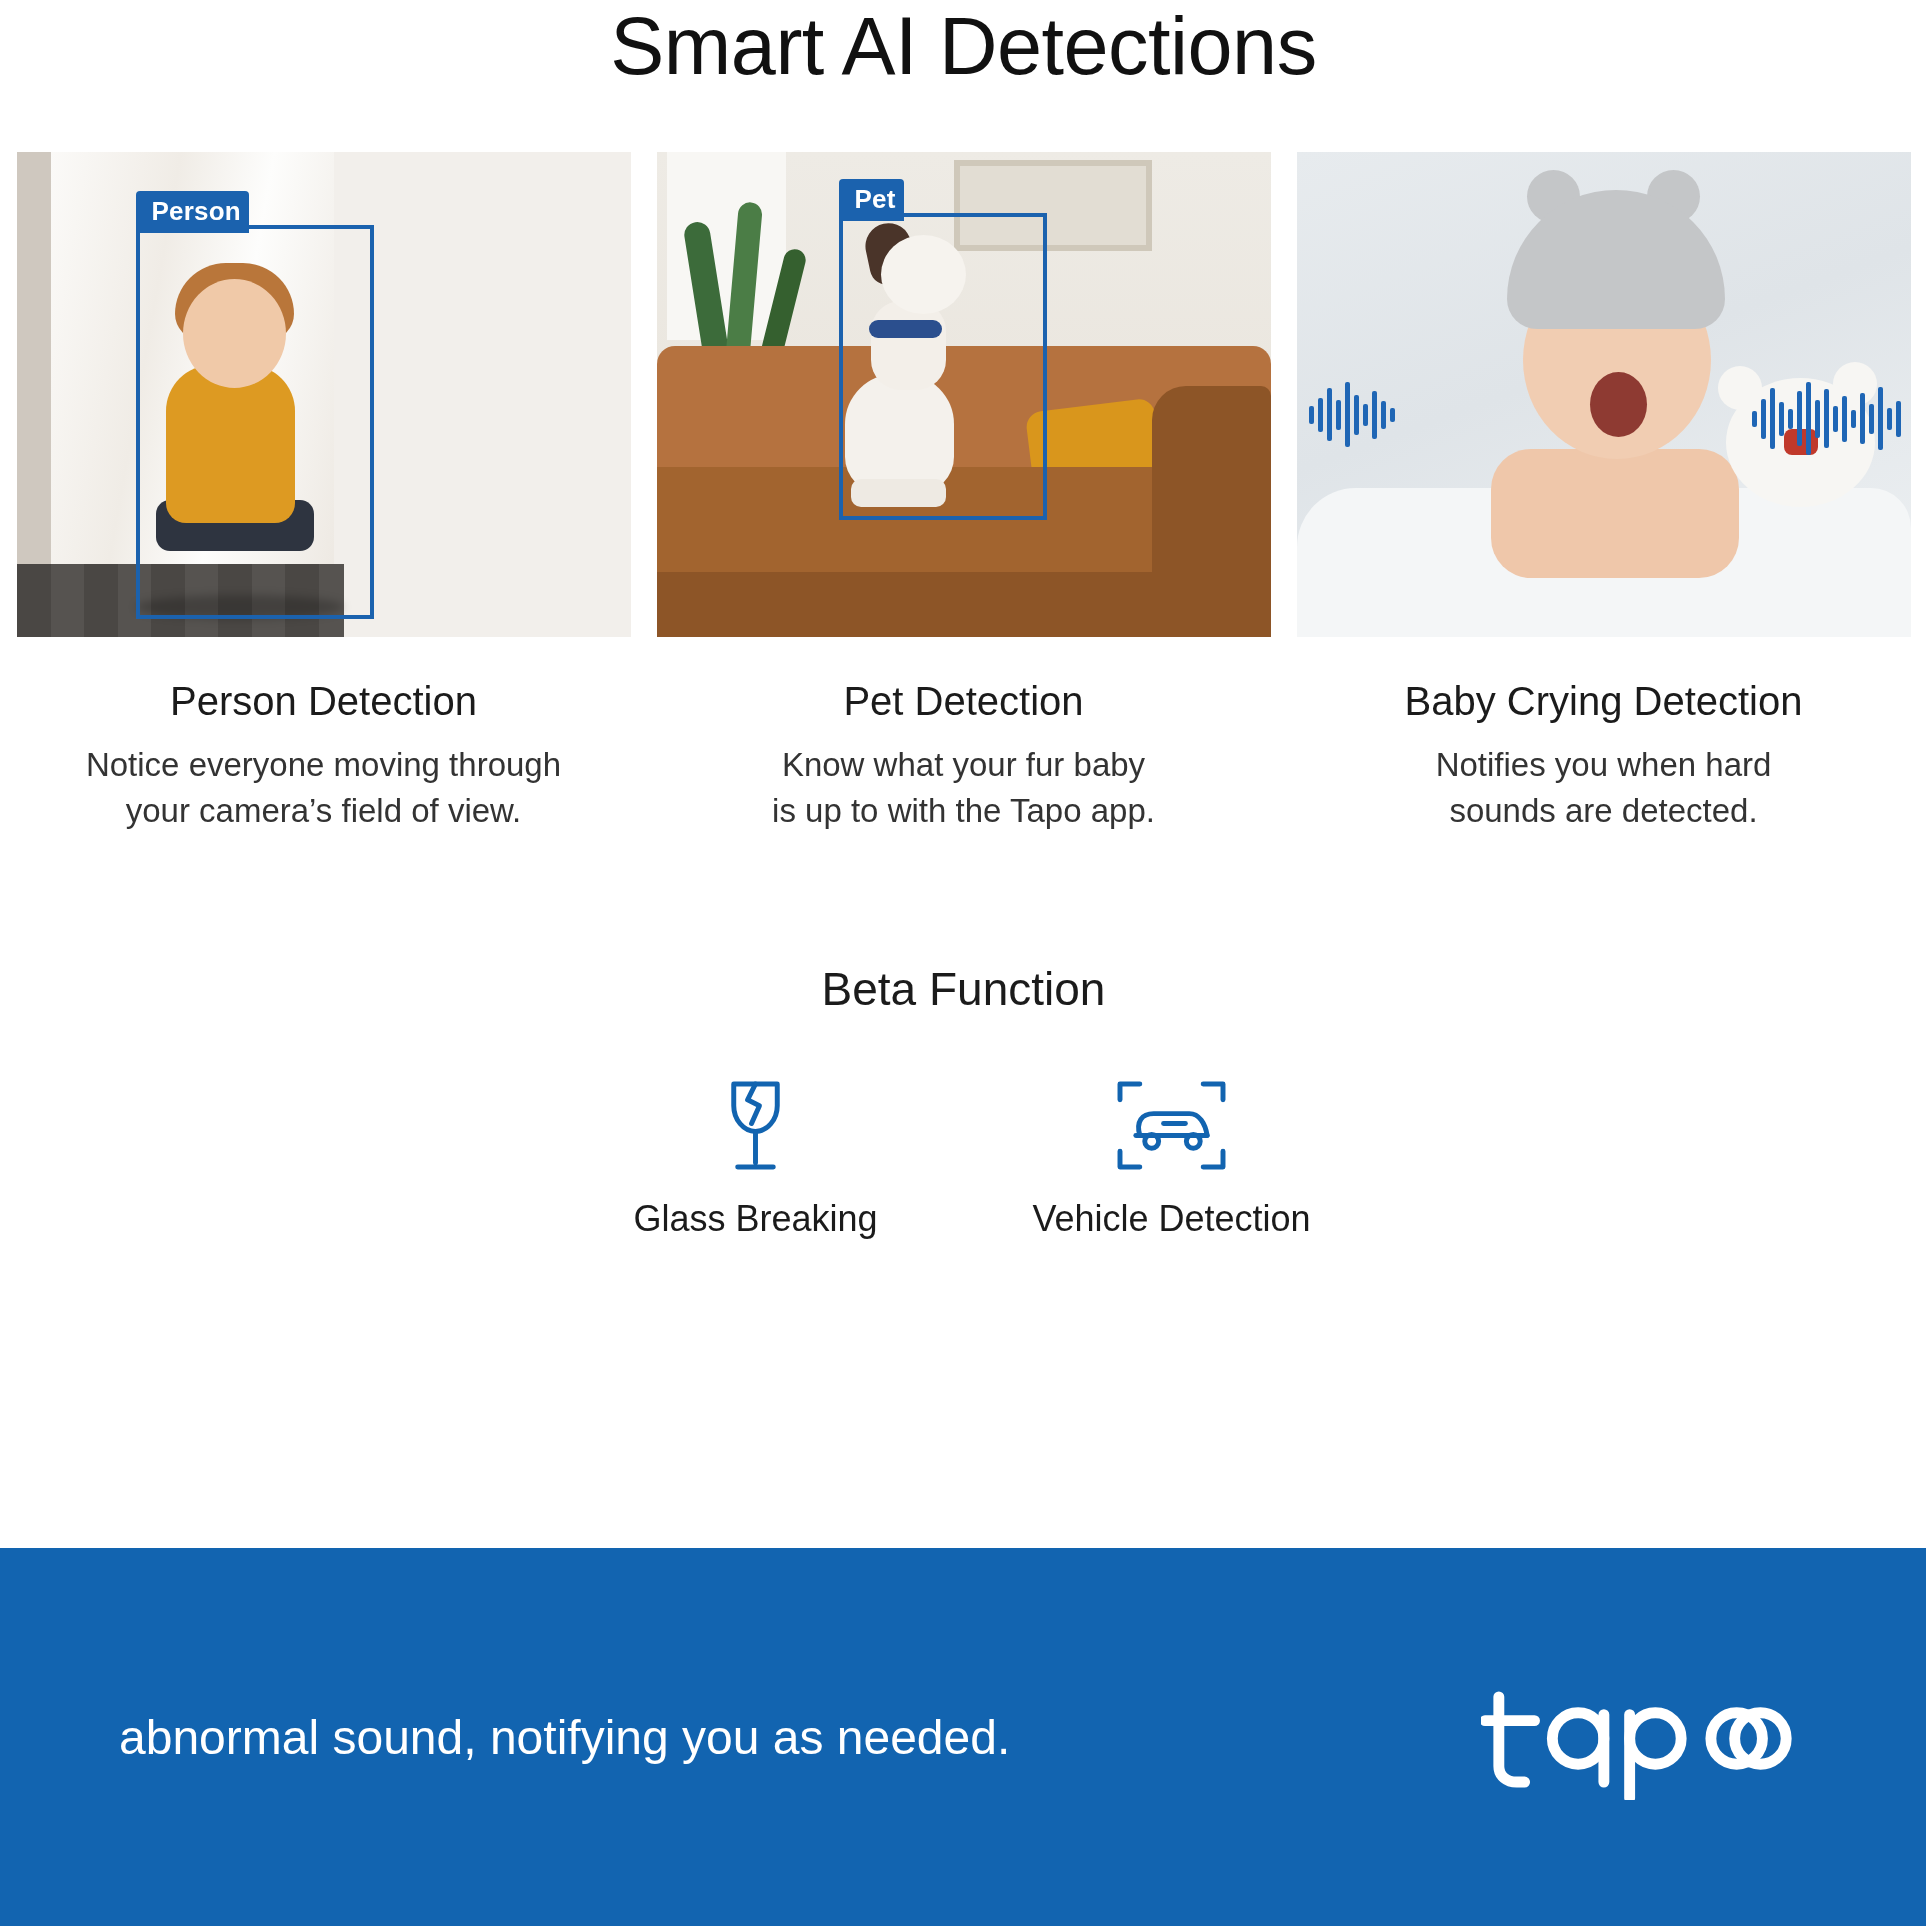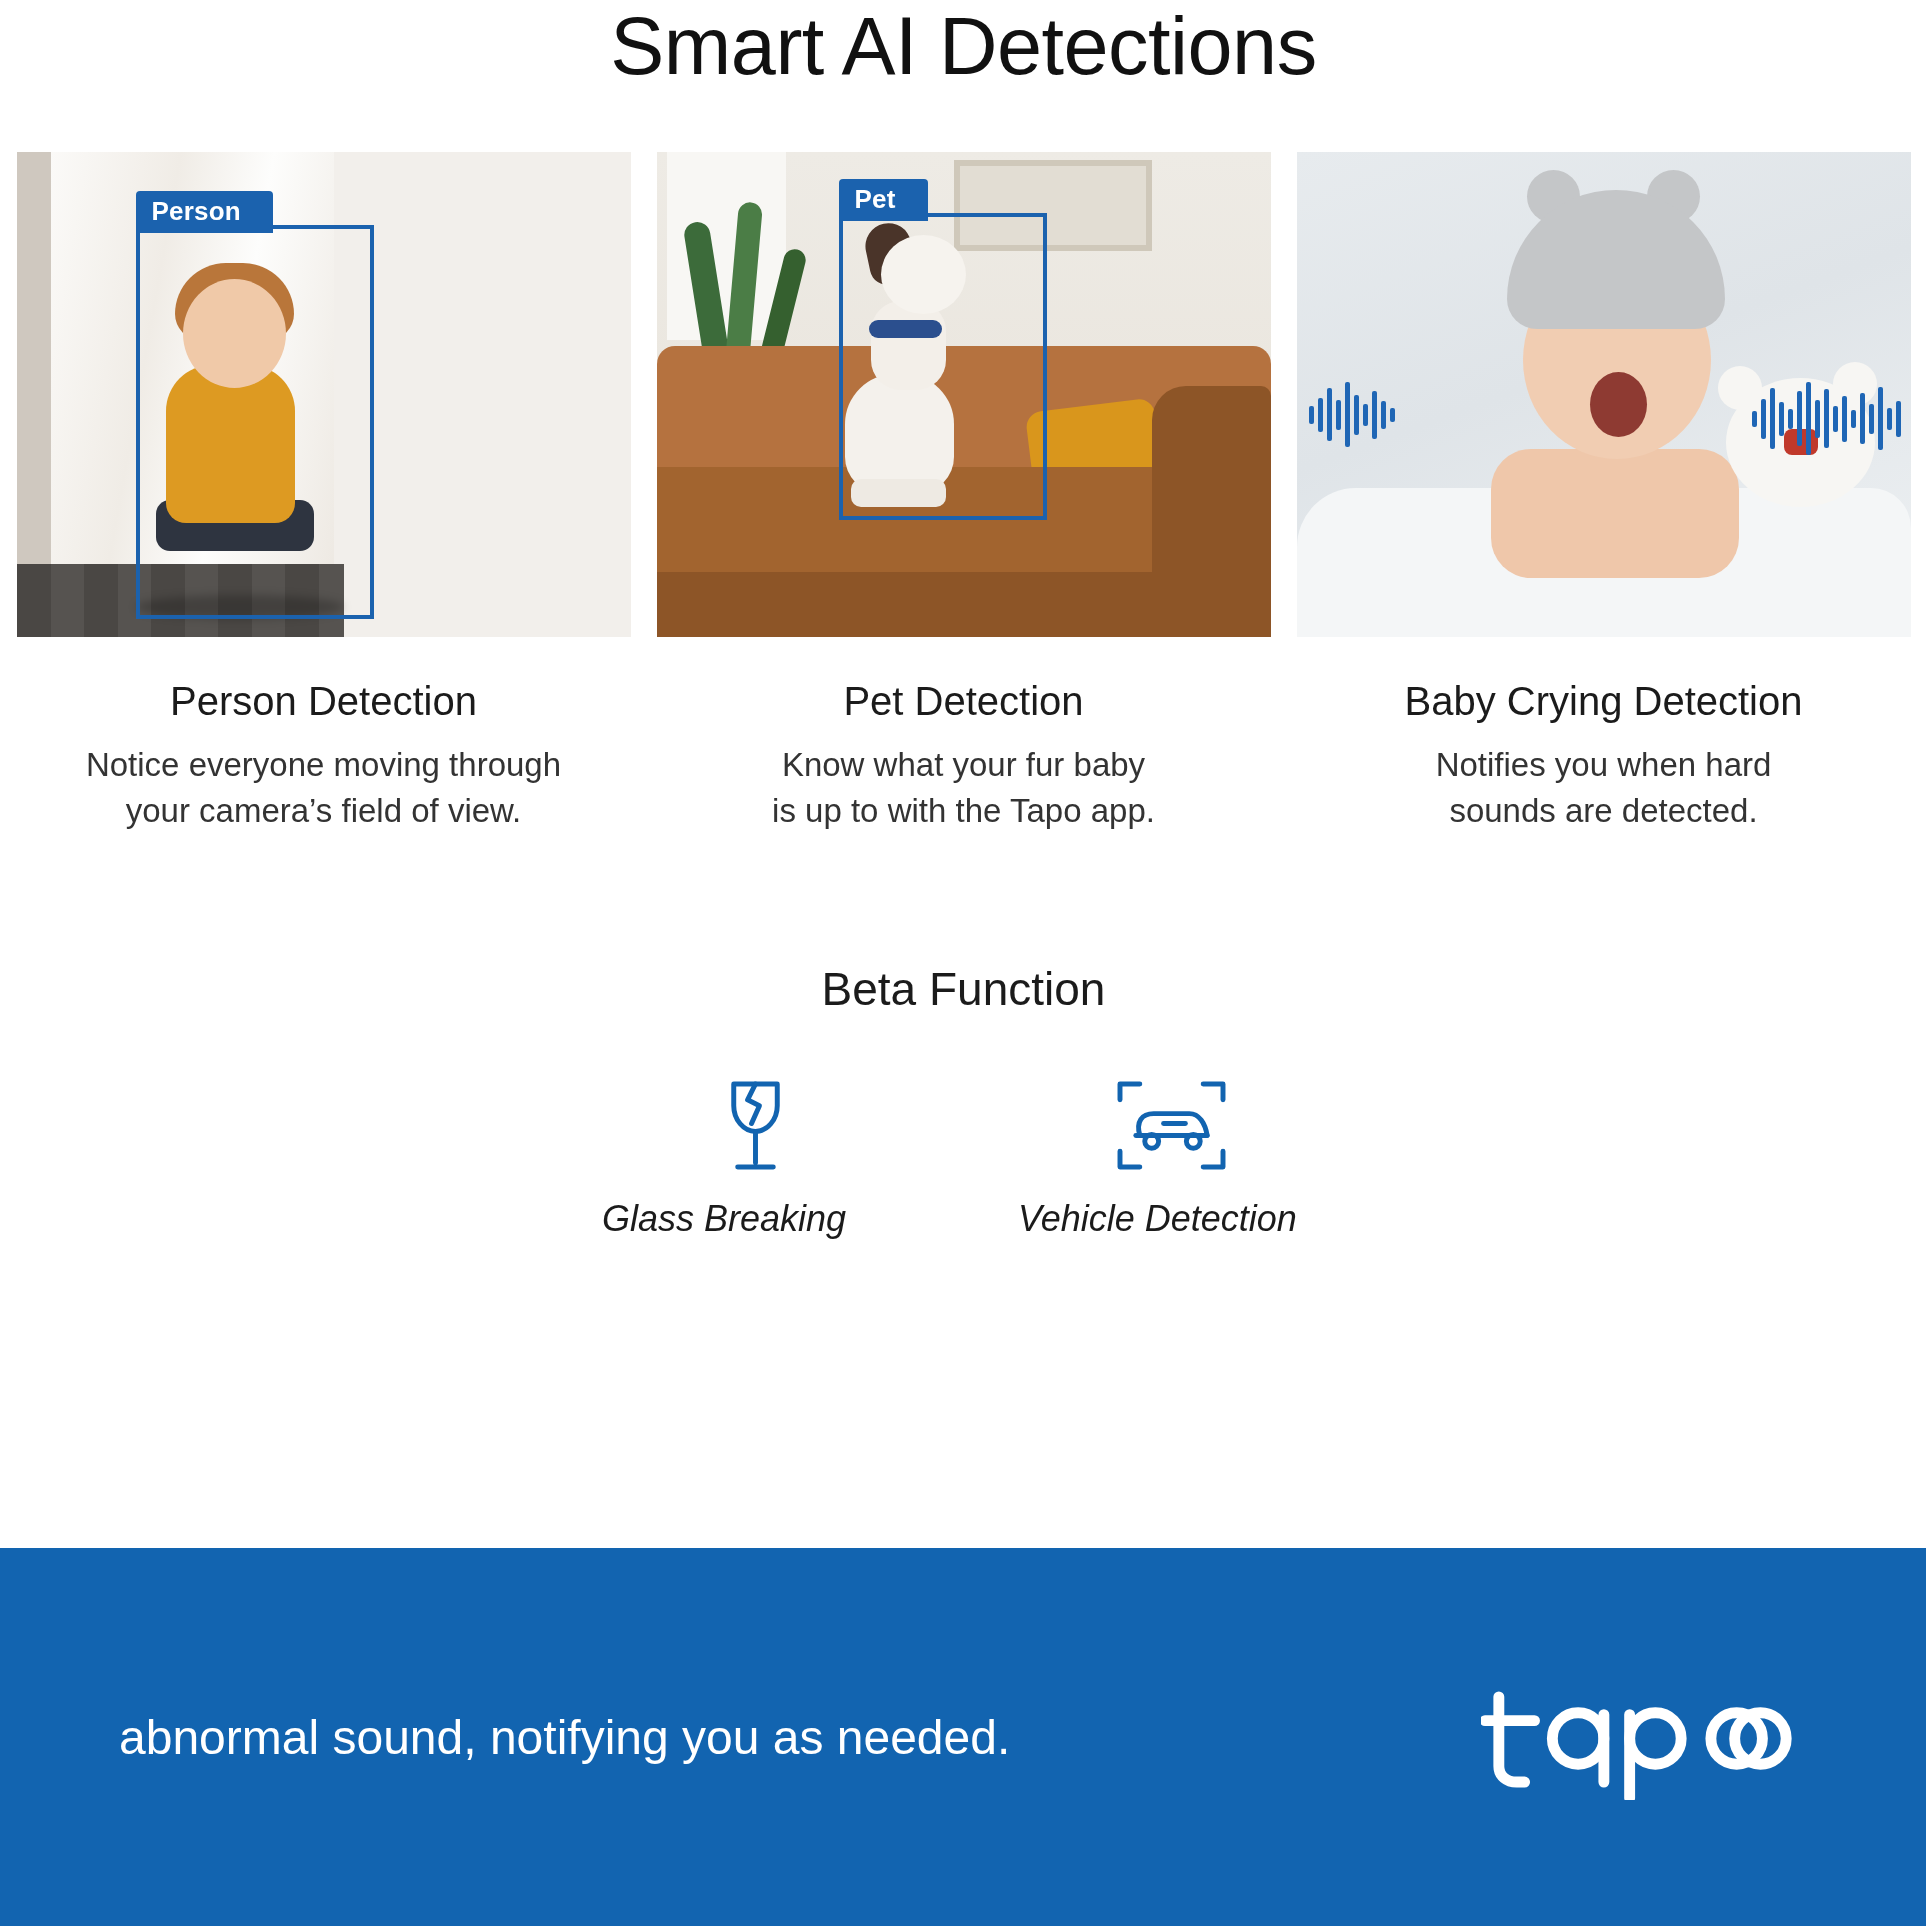--- a/index.html
+++ b/index.html
@@ -94,21 +94,21 @@
   .wave span { display:block; width:5px; background:#1f66b5; border-radius:2px; }
   .wave.left { left:12px; }
   .wave.right { right:10px; }
 
   
   .detbox { position:absolute; border:4px solid #1b62ae; }
   .detlabel {
     position:absolute; top:-38px; left:-4px;
     background:#1b62ae; color:#fff;
     font-size:26px; font-weight:700;
-    padding:5px 32px 6px 16px;
+    padding:5px 8px 6px 16px;
     border-radius:4px 4px 0 0;
     letter-spacing:0.2px;
   }
   .box-person { left:119px; top:73px; width:238px; height:394px; }
   .box-pet { left:182px; top:61px; width:208px; height:307px; }
 
   .card-title {
     text-align:center; font-size:40px; font-weight:400;
     margin-top:42px; color:#1b1b1b;
   }
@@ -119,21 +119,21 @@
 
   
   .beta-title {
     text-align:center; font-size:46px; font-weight:400;
     margin-top:129px; color:#1b1b1b;
   }
   .beta-row {
     display:flex; justify-content:center; align-items:flex-start;
     gap:109px; margin-top:55px;
   }
-  .beta-item { width:307px; text-align:left;font-style:italic; }
+  .beta-item { width:307px; text-align:center; }
   .beta-icon { height:109px; display:flex; align-items:center; justify-content:center; }
   .beta-label { font-size:36px; margin-top:18px; color:#1b1b1b; }
   .beta-item.shift-down .beta-label { margin-top:30px; }
 
   
   .footer {
     position:absolute; left:0; bottom:0; width:100%; height:379px;
     background:#1264b0;
     display:flex; align-items:center; justify-content:space-between;
     padding: 0 119px 0 119px;

